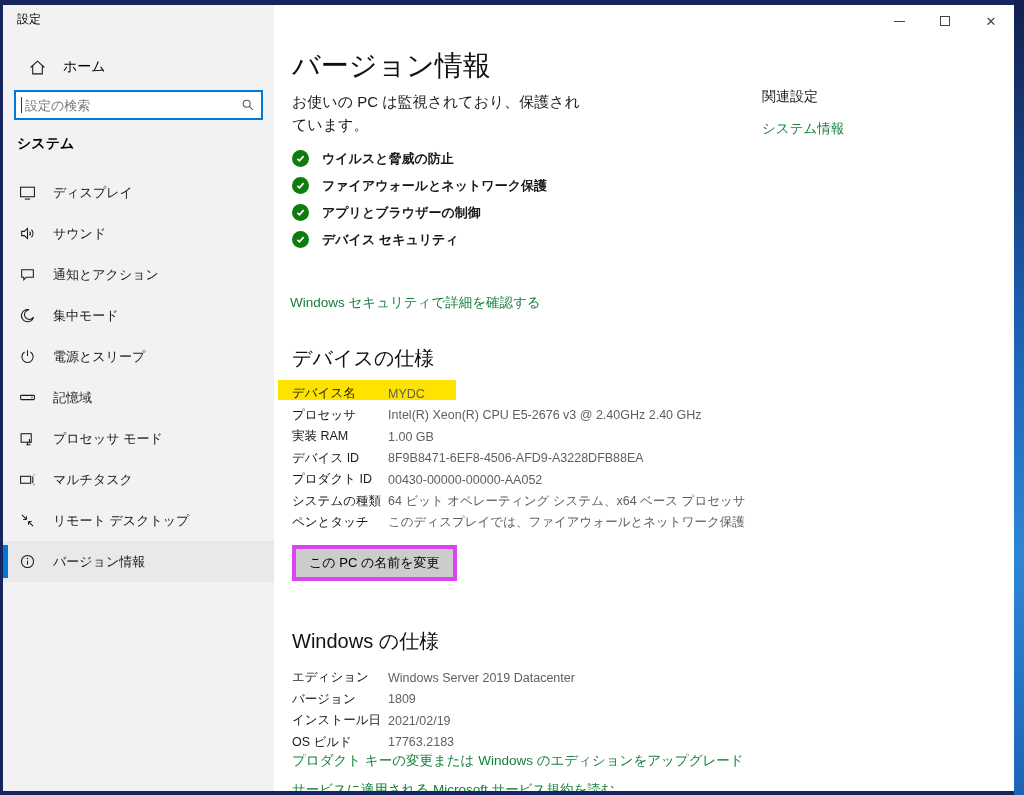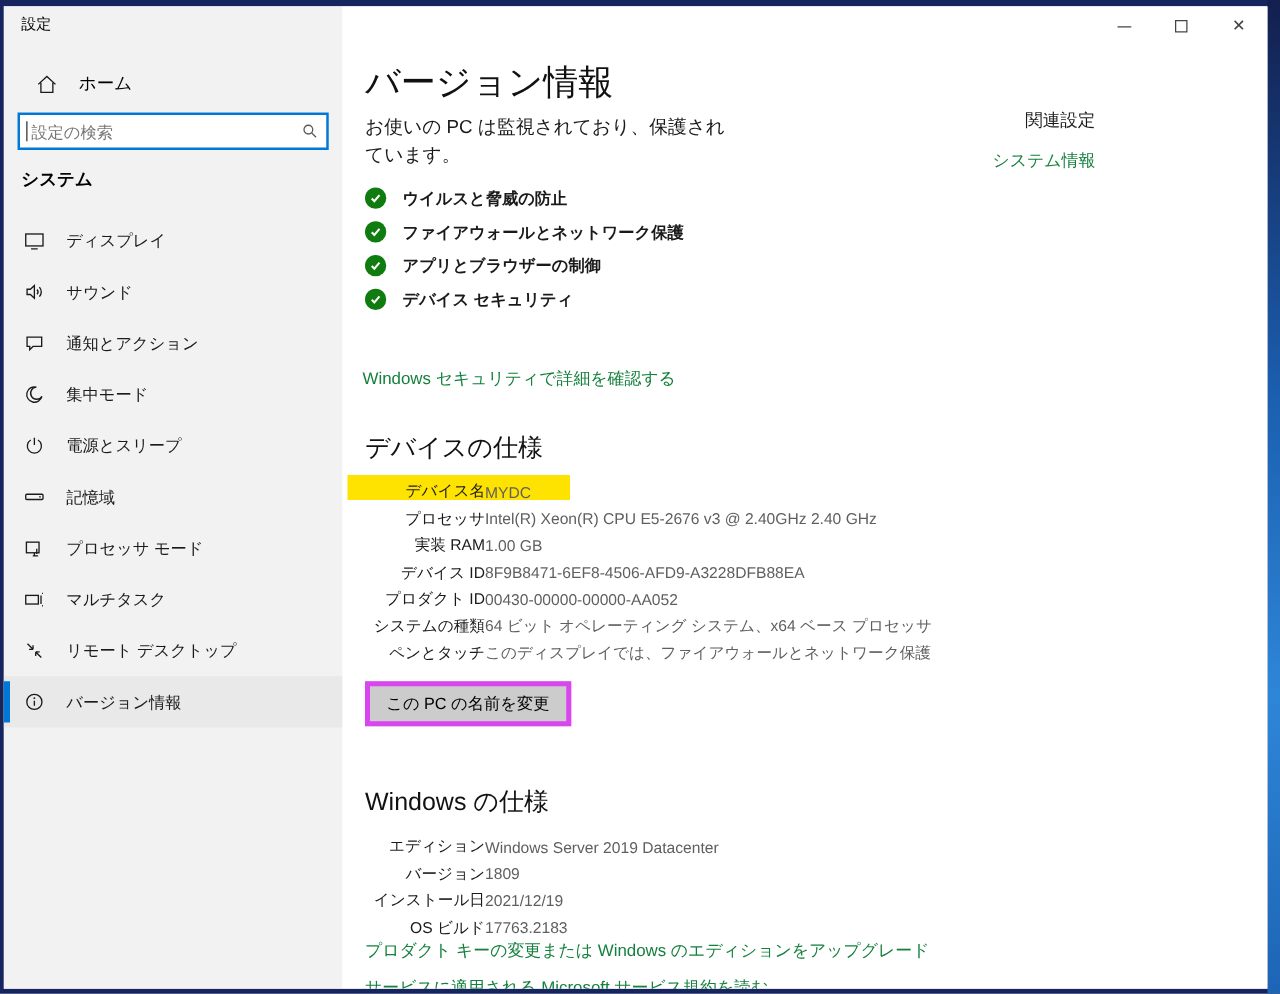--- a/index.html
+++ b/index.html
@@ -57,33 +57,33 @@
     font-size:13px; font-weight:700; color:#1a1a1a; }
   .check { width:17px; height:17px; border-radius:50%; background:#107c10;
     display:flex; align-items:center; justify-content:center; flex:none; }
   .link { color:#15803d; font-size:13.5px; cursor:pointer; }
   .sec-link { position:absolute; left:16px; top:261px;margin-top:28px; }
   .section-title { font-size:20px; font-weight:400; color:#111; }
   .dev-title { position:absolute; left:18px; top:340px; }
   .spec-rows { position:absolute; left:18px; }
   .dev-rows { top:378px; }
   .win-rows { top:662px; }
-  .spec-row { display:flex; height:21.5px; align-items:center; font-size:12.5px;text-align:right; }
+  .spec-row { display:flex; height:21.5px; align-items:center; font-size:12.5px; }
   .spec-label { width:96px; color:#1a1a1a; flex:none; }
   .spec-value { color:#5f5f5f; white-space:nowrap; }
   .highlight-bar { position:absolute; left:4px; top:375px; width:178px; height:20px;
     background:#ffe300; z-index:0; }
   .dev-rows, .win-rows { z-index:1; }
   .rename-btn { position:absolute; left:18px; top:540px; background:#cccccc;
     border:4px solid #d946ef; font-size:13px; color:#000; padding:5px 13px;
     cursor:default; font-family:"Liberation Sans","DejaVu Sans",sans-serif; }
   .win-title { position:absolute; left:18px; top:623px; }
   .win-link-1 { position:absolute; left:18px; top:747px; }
   .win-link-2 { position:absolute; left:18px; top:776px; }
-  .related { position:absolute; left:520px; top:83px;text-align:right; }
+  .related { position:absolute; left:488px; top:83px; }
   .related-title { font-size:14px; color:#1a1a1a; margin-bottom:14px; }
 </style>
 </head>
 <body>
 
 <div class="frame-right"></div>
 
 <div class="window">
 
   <div class="sidebar">
@@ -329,21 +329,21 @@
           <span class="spec-value">Windows Server 2019 Datacenter</span>
         </div>
 
         <div class="spec-row">
           <span class="spec-label">バージョン</span>
           <span class="spec-value">1809</span>
         </div>
 
         <div class="spec-row">
           <span class="spec-label">インストール日</span>
-          <span class="spec-value">2021/12/19</span>
+          <span class="spec-value">2021/02/19</span>
         </div>
 
         <div class="spec-row">
           <span class="spec-label">OS ビルド</span>
           <span class="spec-value">17763.2183</span>
         </div>
 
     </div>
 
     <div class="link win-link-1">プロダクト キーの変更または Windows のエディションをアップグレード</div>

